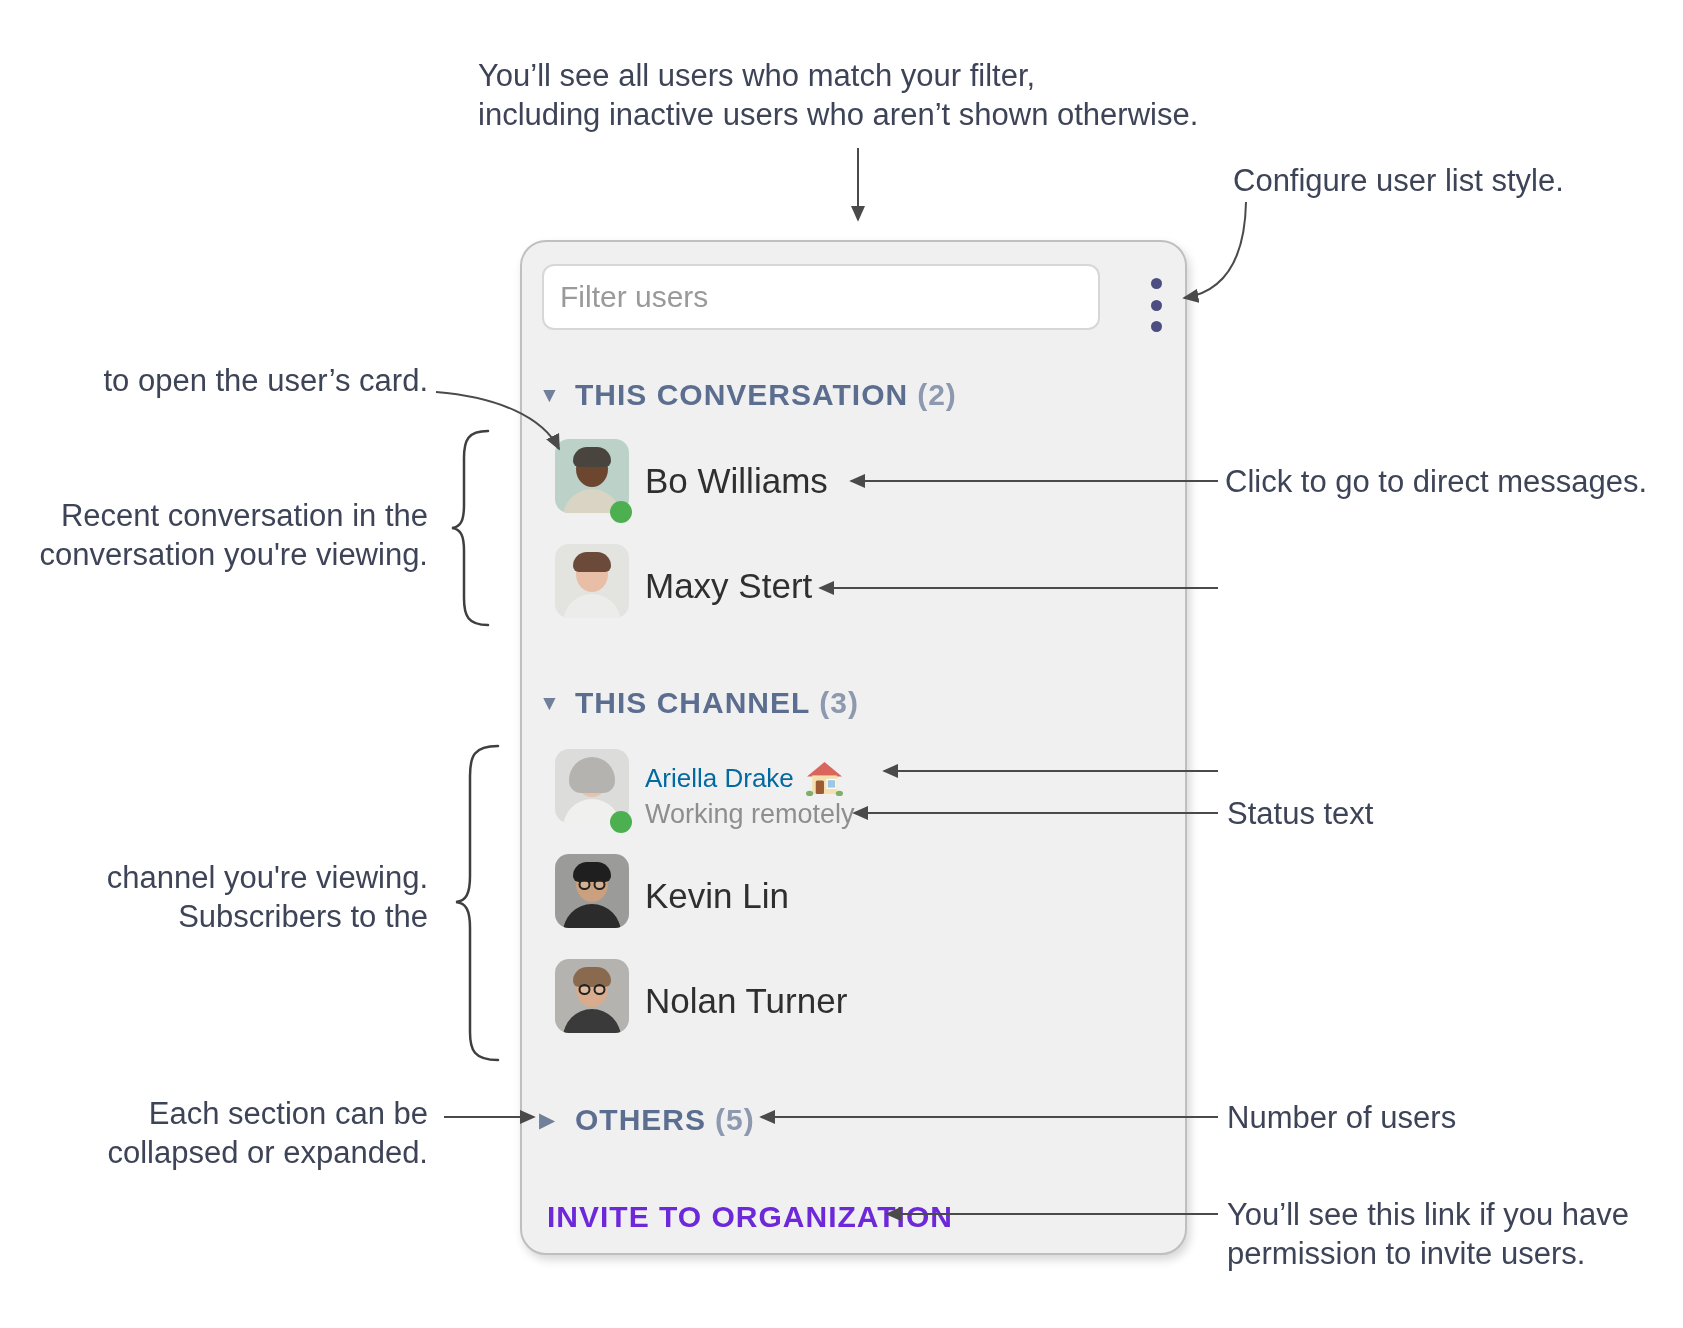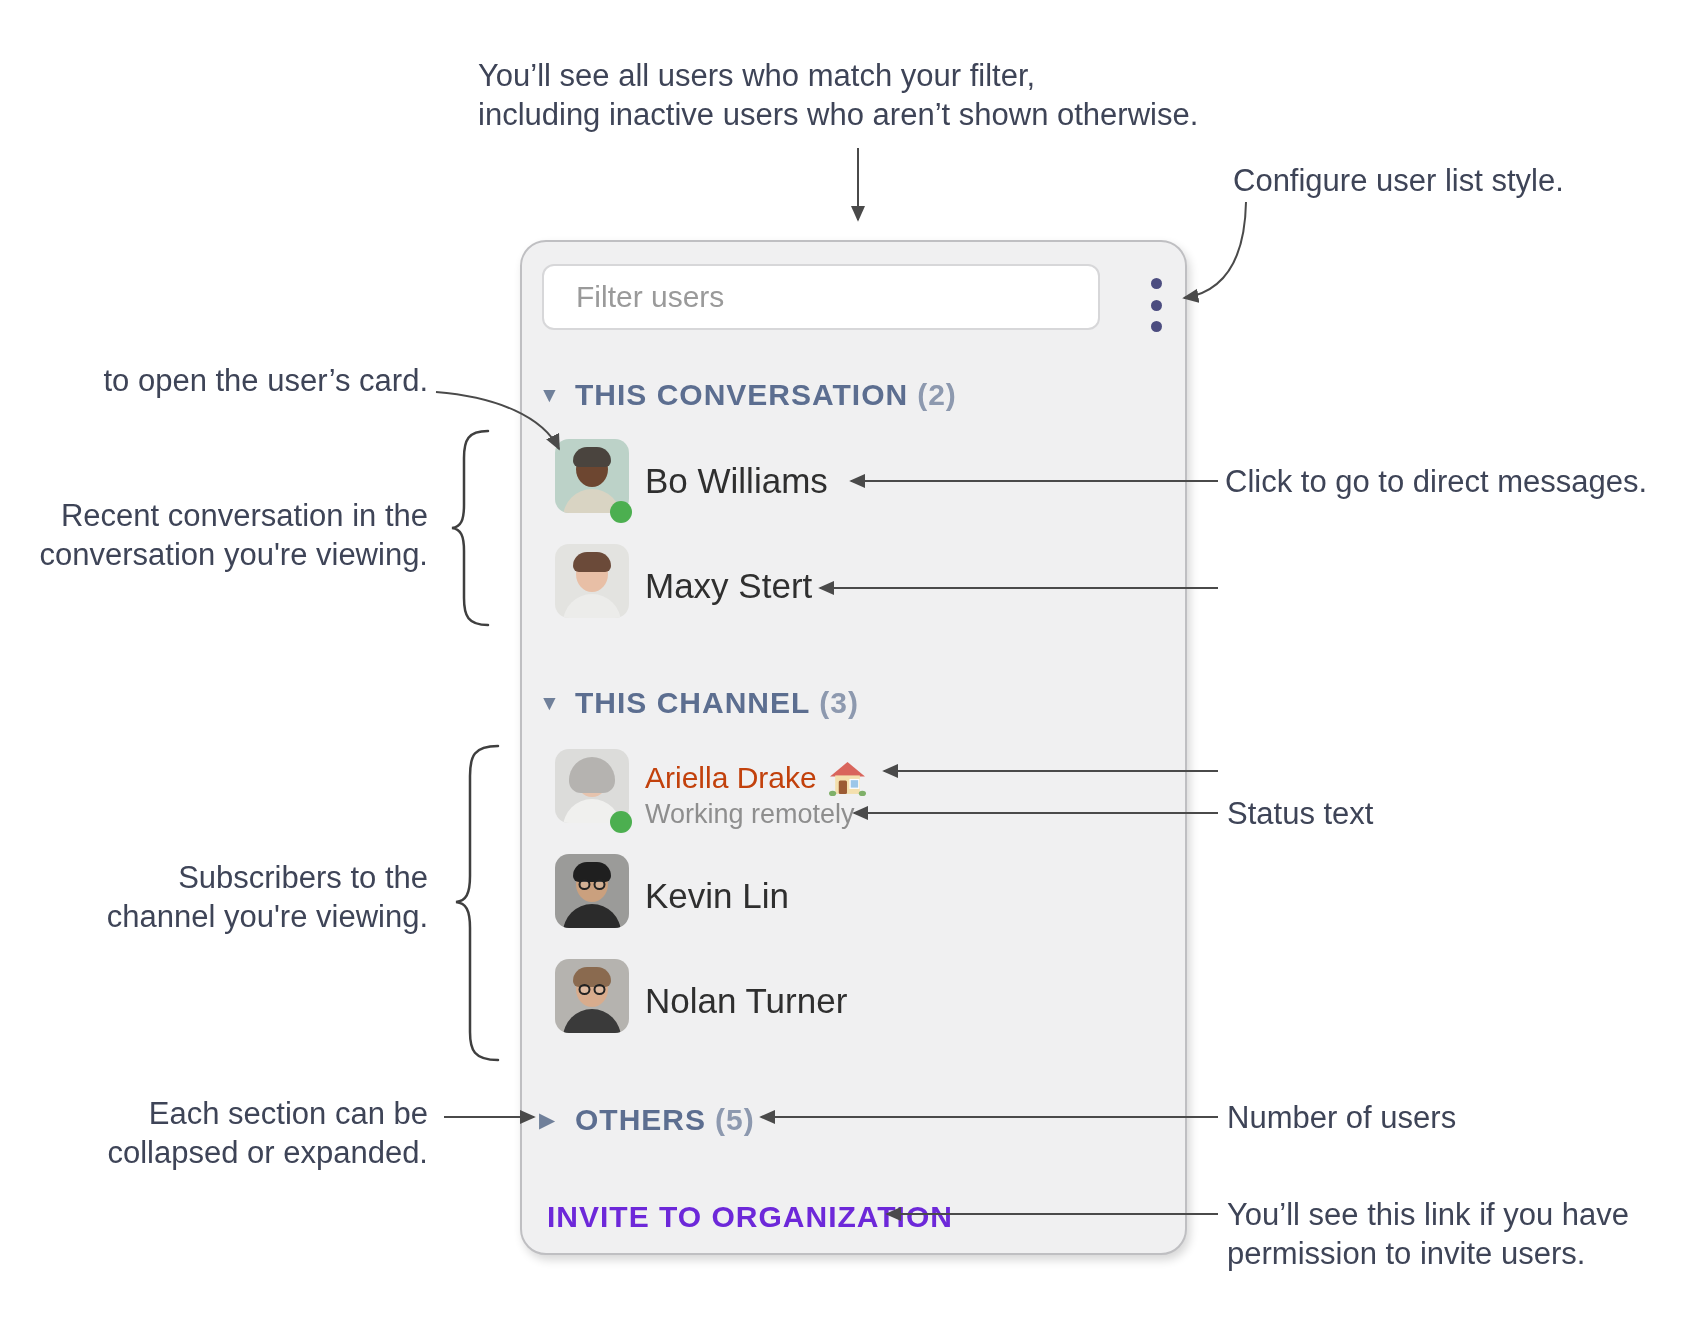--- a/index.html
+++ b/index.html
@@ -5,34 +5,34 @@
   * { margin:0; padding:0; box-sizing:border-box; }
   body { background:#ffffff; font-family:"Liberation Sans","DejaVu Sans",sans-serif; }
   .canvas { position:relative; width:1683px; height:1328px; background:#ffffff; overflow:hidden; }
 
   
   .panel { position:absolute; left:520px; top:240px; width:667px; height:1015px;
     background:#f0f0f1; border:2px solid #bfbfc2; border-radius:26px;
     box-shadow:3px 5px 10px rgba(0,0,0,.16); z-index:1; }
   .filter-input { position:absolute; left:20px; top:22px; width:558px; height:66px;
     background:#ffffff; border:2px solid #d7d7d9; border-radius:12px;
-    font-family:inherit; font-size:30px; color:#444; padding:0 32px; outline:none; }
+    font-family:inherit; font-size:30px; color:#444; padding:0 16px; outline:none; }
   .filter-input::placeholder { color:#9a9a9a; }
   .kebab { position:absolute; left:622px; top:36px; width:24px; height:54px; cursor:pointer;
     display:flex; flex-direction:column; align-items:center; justify-content:space-between; }
   .kebab i { display:block; width:11px; height:11px; border-radius:50%; background:#4c4d80; }
 
   .sec-header { position:absolute; left:17px; height:32px; display:flex; align-items:center; cursor:pointer; }
   .tri { width:36px; font-size:21px; color:#70809a; }
   .sec-label { font-size:30px; font-weight:700; letter-spacing:1px; color:#5c6e90; }
   .sec-count { font-size:30px; font-weight:700; letter-spacing:1px; color:#8d99af; margin-left:9px; }
 
   .row { position:absolute; left:33px; width:600px; height:74px; }
   .uname { position:absolute; left:90px; top:5px; line-height:74px; font-size:35px; color:#2f2f2f; white-space:nowrap; cursor:pointer; }
-  .uname-status-name { position:absolute; left:90px; top:6px; line-height:46px; font-size:30px; color:#c2410c; white-space:nowrap; cursor:pointer; display:flex; align-items:center;text-align:center; }
+  .uname-status-name { position:absolute; left:90px; top:6px; line-height:46px; font-size:26px; color:#0369a1; white-space:nowrap; cursor:pointer; display:flex; align-items:center;text-align:center; }
   .ustatus { position:absolute; left:90px; top:51px; line-height:28px; font-size:27px; color:#8e8e8e; white-space:nowrap; }
   .house { width:37px; height:35px; margin-left:12px; }
 
   
   .avatar { position:absolute; left:0; top:0; width:74px; height:74px; border-radius:14px; overflow:visible; cursor:pointer; }
   .av-clip { position:absolute; inset:0; border-radius:14px; overflow:hidden; background:var(--av-bg,#ccc); }
   .av-body { position:absolute; bottom:-6px; left:50%; transform:translateX(-50%); width:58px; height:30px; border-radius:29px 29px 0 0; background:var(--av-shirt,#ddd); }
   .av-head { position:absolute; top:12px; left:50%; transform:translateX(-50%); width:32px; height:36px; border-radius:50%; background:var(--av-skin,#caa); }
   .av-hair { position:absolute; top:8px; left:50%; transform:translateX(-50%); width:38px; height:20px; border-radius:19px 19px 8px 8px; background:var(--av-hair,#333); }
   .hair-long { width:46px; height:36px; border-radius:23px 23px 12px 12px; }
@@ -174,22 +174,22 @@
     <div>conversation you're viewing.</div>
   </div>
 
   <div class="note" style="left:1225px; top:462px;">Click to go to direct messages.</div>
 
 
 
   <div class="note" style="left:1227px; top:794px;">Status text</div>
 
   <div class="note r" style="right:1255px; top:858px;">
+    <div>channel you're viewing.</div>
     <div>Subscribers to the</div>
-    <div>channel you're viewing.</div>
   </div>
 
   <div class="note r" style="right:1255px; top:1094px;">
     <div>Each section can be</div>
     <div>collapsed or expanded.</div>
   </div>
 
   <div class="note" style="left:1227px; top:1098px;">Number of users</div>
 
   <div class="note" style="left:1227px; top:1195px;">

